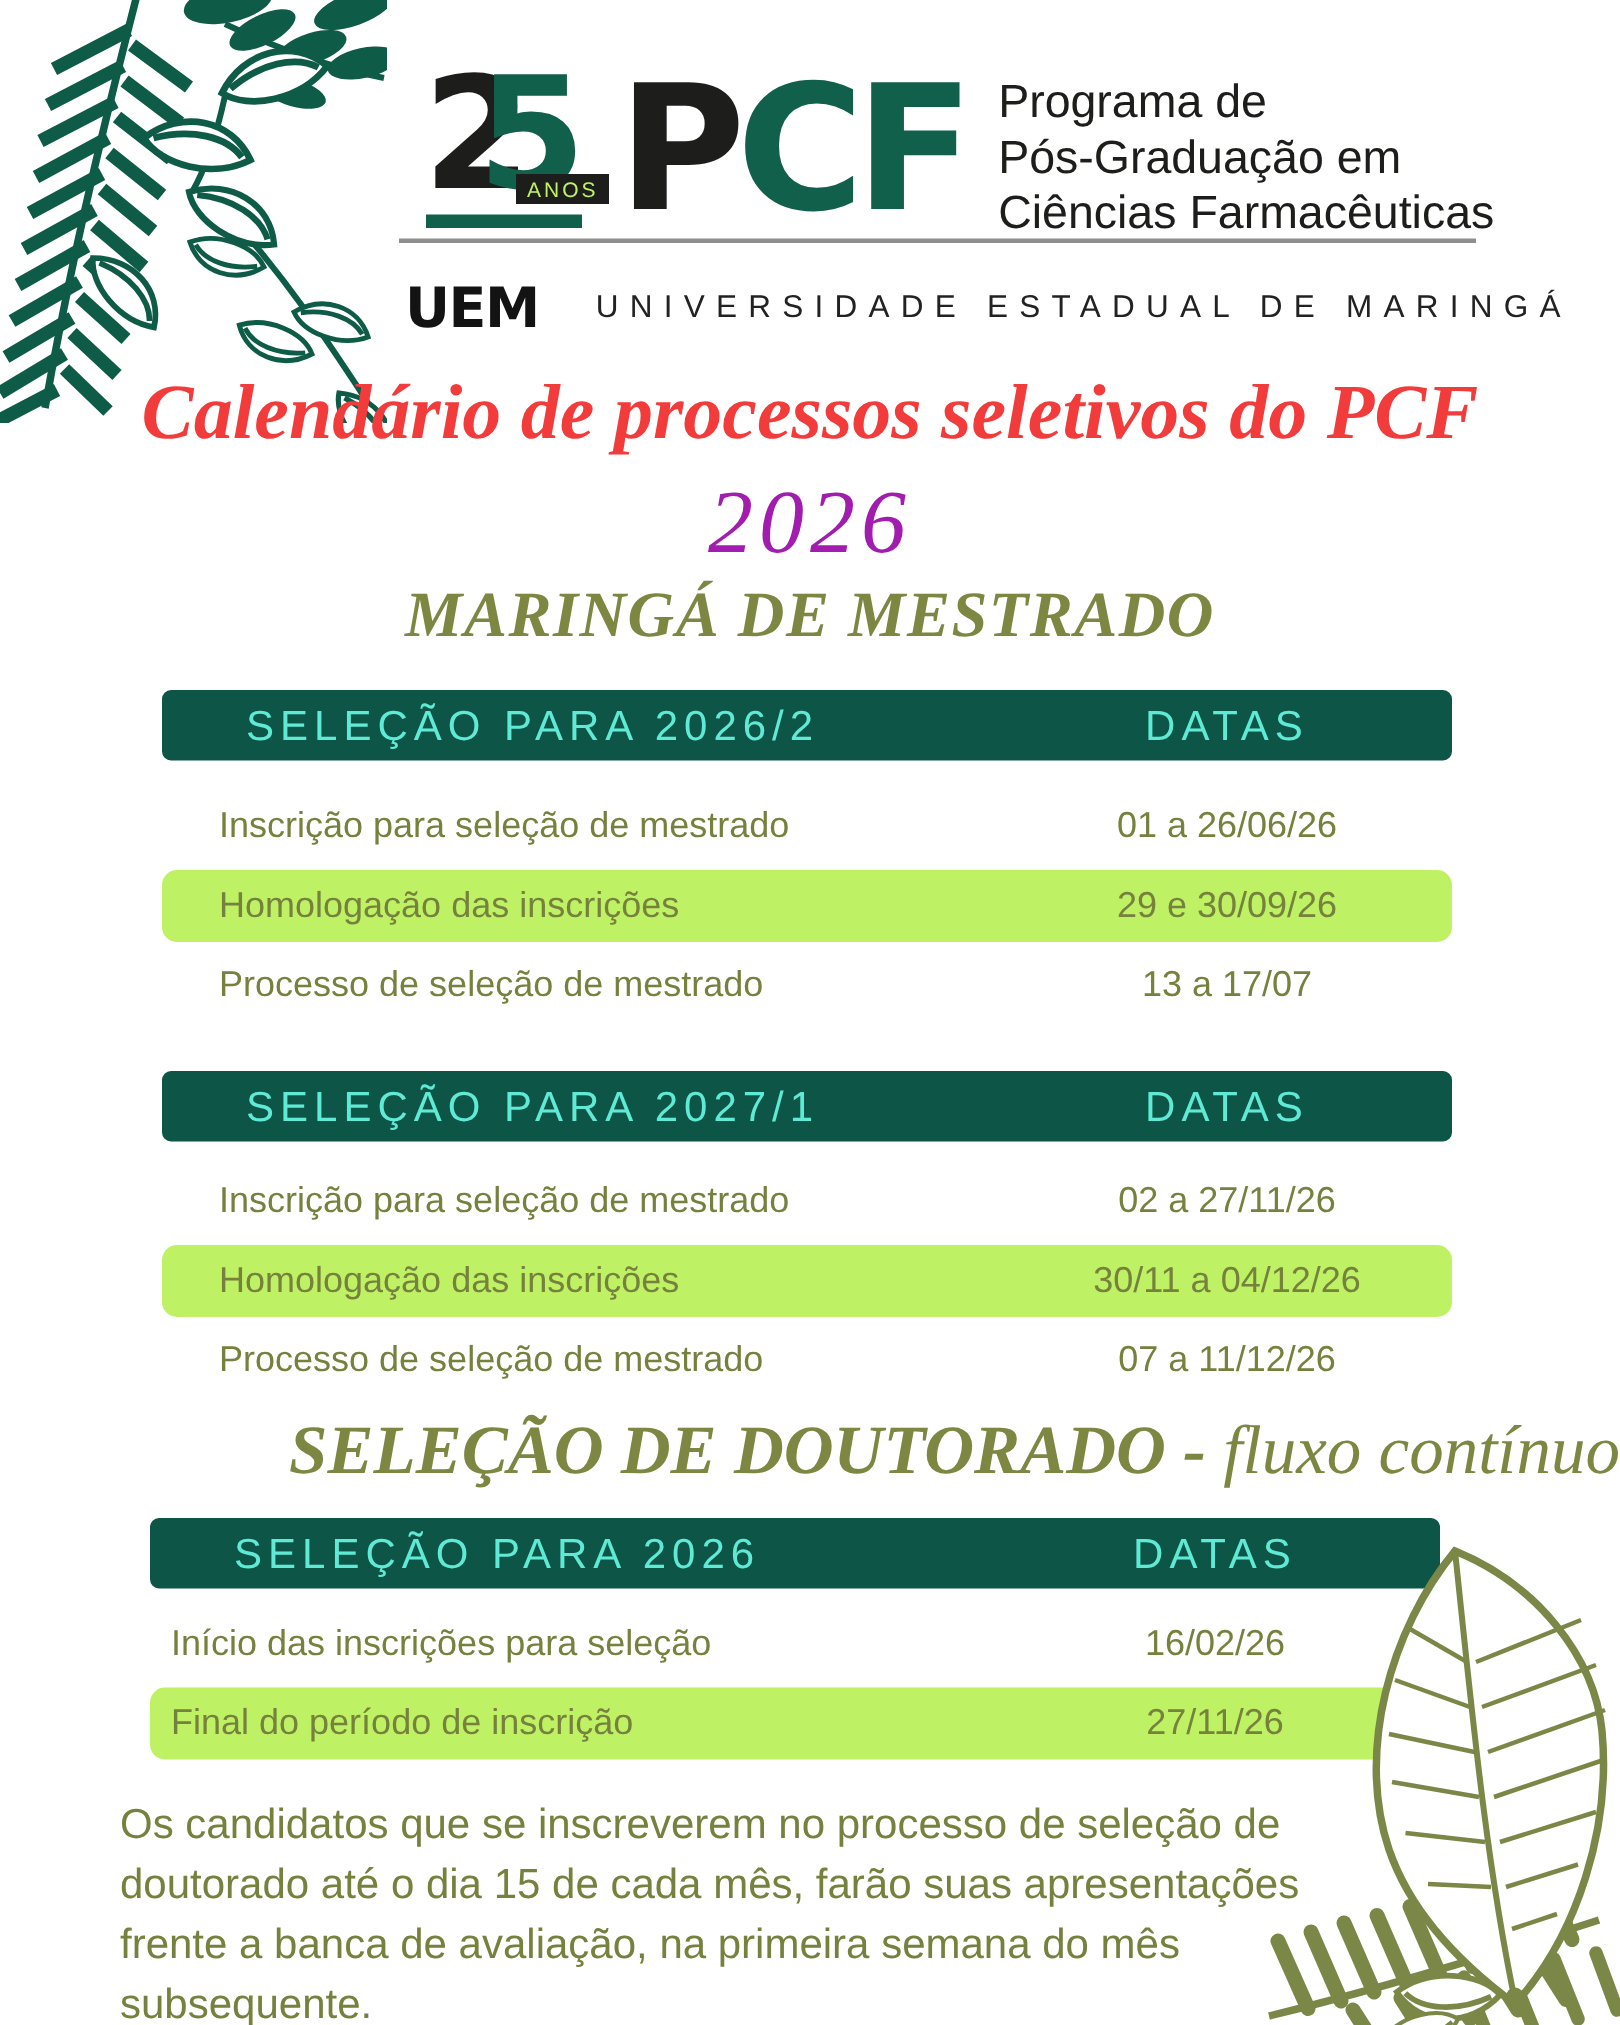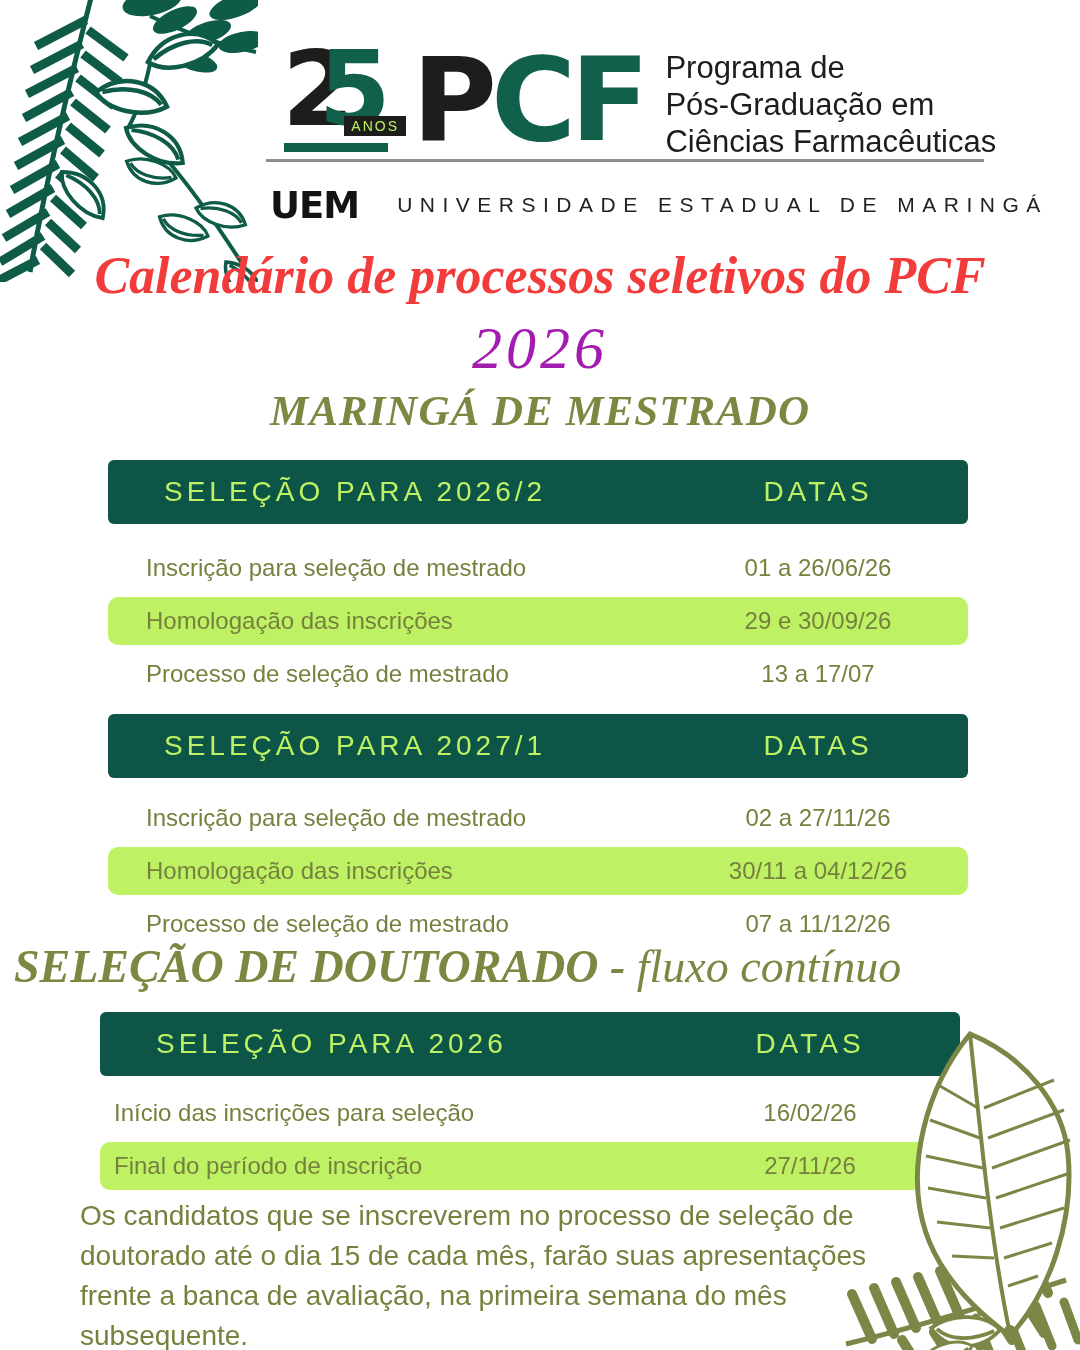--- a/index.html
+++ b/index.html
@@ -54,34 +54,34 @@
     top:314px; left:0; width:1080px; text-align:center;
     font-family:"Liberation Serif", serif; font-style:italic; font-weight:500;
     font-size:60px; color:#a21caf; letter-spacing:4px;
   }
   .h-mestrado {
     top:386px; left:0; width:1080px; text-align:center;
     font-family:"Liberation Serif", serif; font-style:italic; font-weight:600;
     font-size:43px; color:#7d8742; letter-spacing:1px;
   }
   .h-doutorado {
-    top:940px; left:0; width:1080px; text-align:left;
+    top:940px; left:0; width:1080px; text-align:right;
     font-family:"Liberation Serif", serif; font-style:italic; font-weight:600;
-    font-size:46px; color:#7d8742;padding-left:14px;
+    font-size:46px; color:#7d8742;
   }
   .h-doutorado .script { font-weight:500; }
 
   
   .table { position:absolute; width:860px; }
   .t1 { top:460px; left:108px; }
   .t2 { top:714px; left:108px; }
   .t3 { top:1012px; left:100px; }
   .thead {
-    height:64px; background:#0d5547; border-radius:6px;
-    color:#bef264; display:flex; align-items:center;
+    height:47px; background:#0d5547; border-radius:6px;
+    color:#5eead4; display:flex; align-items:center;
     font-size:28px; letter-spacing:4px; font-weight:500;
   }
   .thead-label { padding-left:56px; flex:1; }
   .thead-dates { width:300px; text-align:center; }
   .trows { margin-top:20px; }
   .t2 .trows { margin-top:16px; }
   .t3 .trows { margin-top:13px; }
   .trow {
     height:48px; display:flex; align-items:center;
     font-size:24px; color:#76813e; border-radius:10px; margin-bottom:5px;

